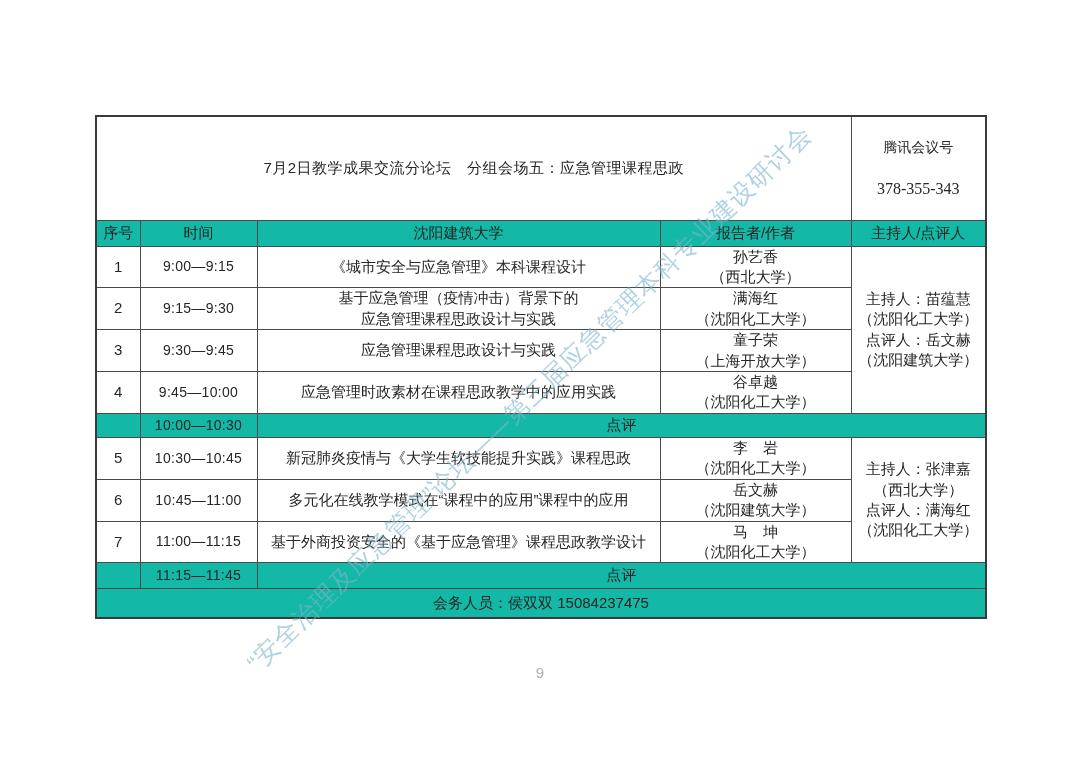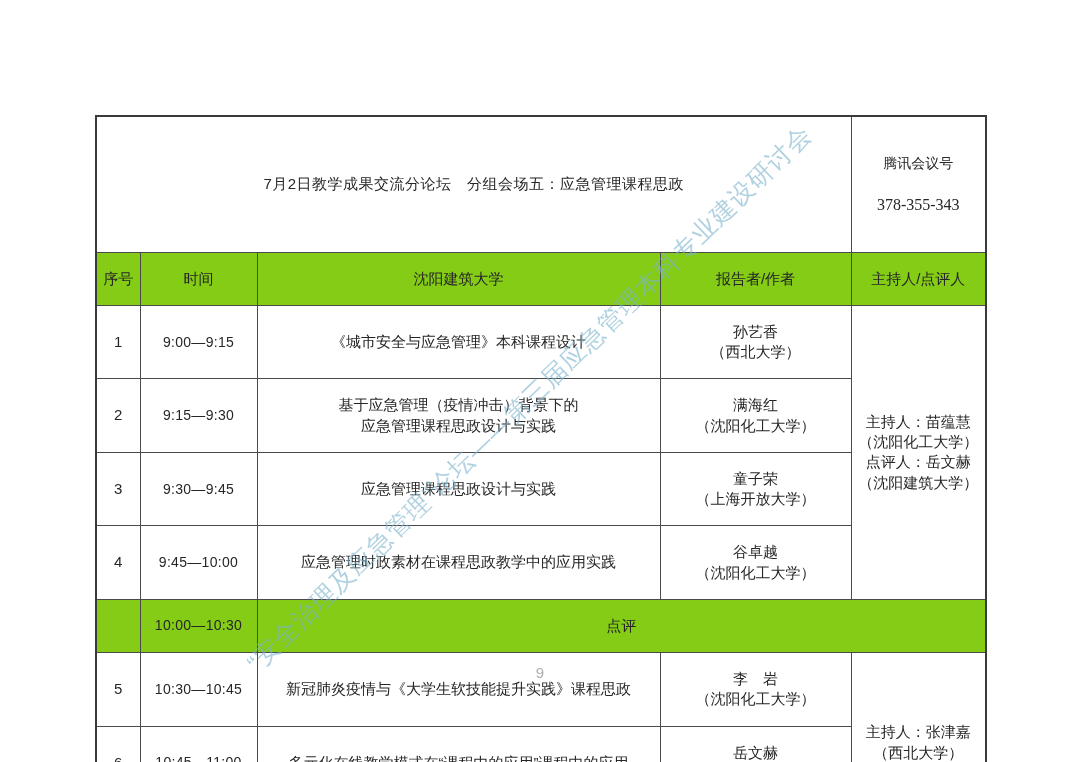--- a/index.html
+++ b/index.html
@@ -12,24 +12,24 @@
 
   table.schedule{
     position:absolute;left:95px;top:115px;width:890px;
     border-collapse:collapse;table-layout:fixed;
     border:2px solid #3a3a3a;
     font-size:15px;color:#262626;z-index:2;
   }
   table.schedule td{
     border:1px solid #4a4a4a;
     text-align:center;vertical-align:middle;
-    padding:16px 6px;line-height:1.35;
+    padding:0 6px;line-height:1.35;
     white-space:pre-line;
   }
-  .shaded{background:#84cc16;}
+  .shaded{background:#14b8a6;}
   tr.rh-title{height:42px;}
   tr.rh-header{height:26px;}
   tr.rh-r1{height:41px;}
   tr.rh-r2{height:42px;}
   tr.rh-r3{height:42px;}
   tr.rh-r4{height:39px;}
   tr.rh-rev1{height:24px;}
   tr.rh-r5{height:42px;}
   tr.rh-r6{height:42px;}
   tr.rh-r7{height:41px;}

